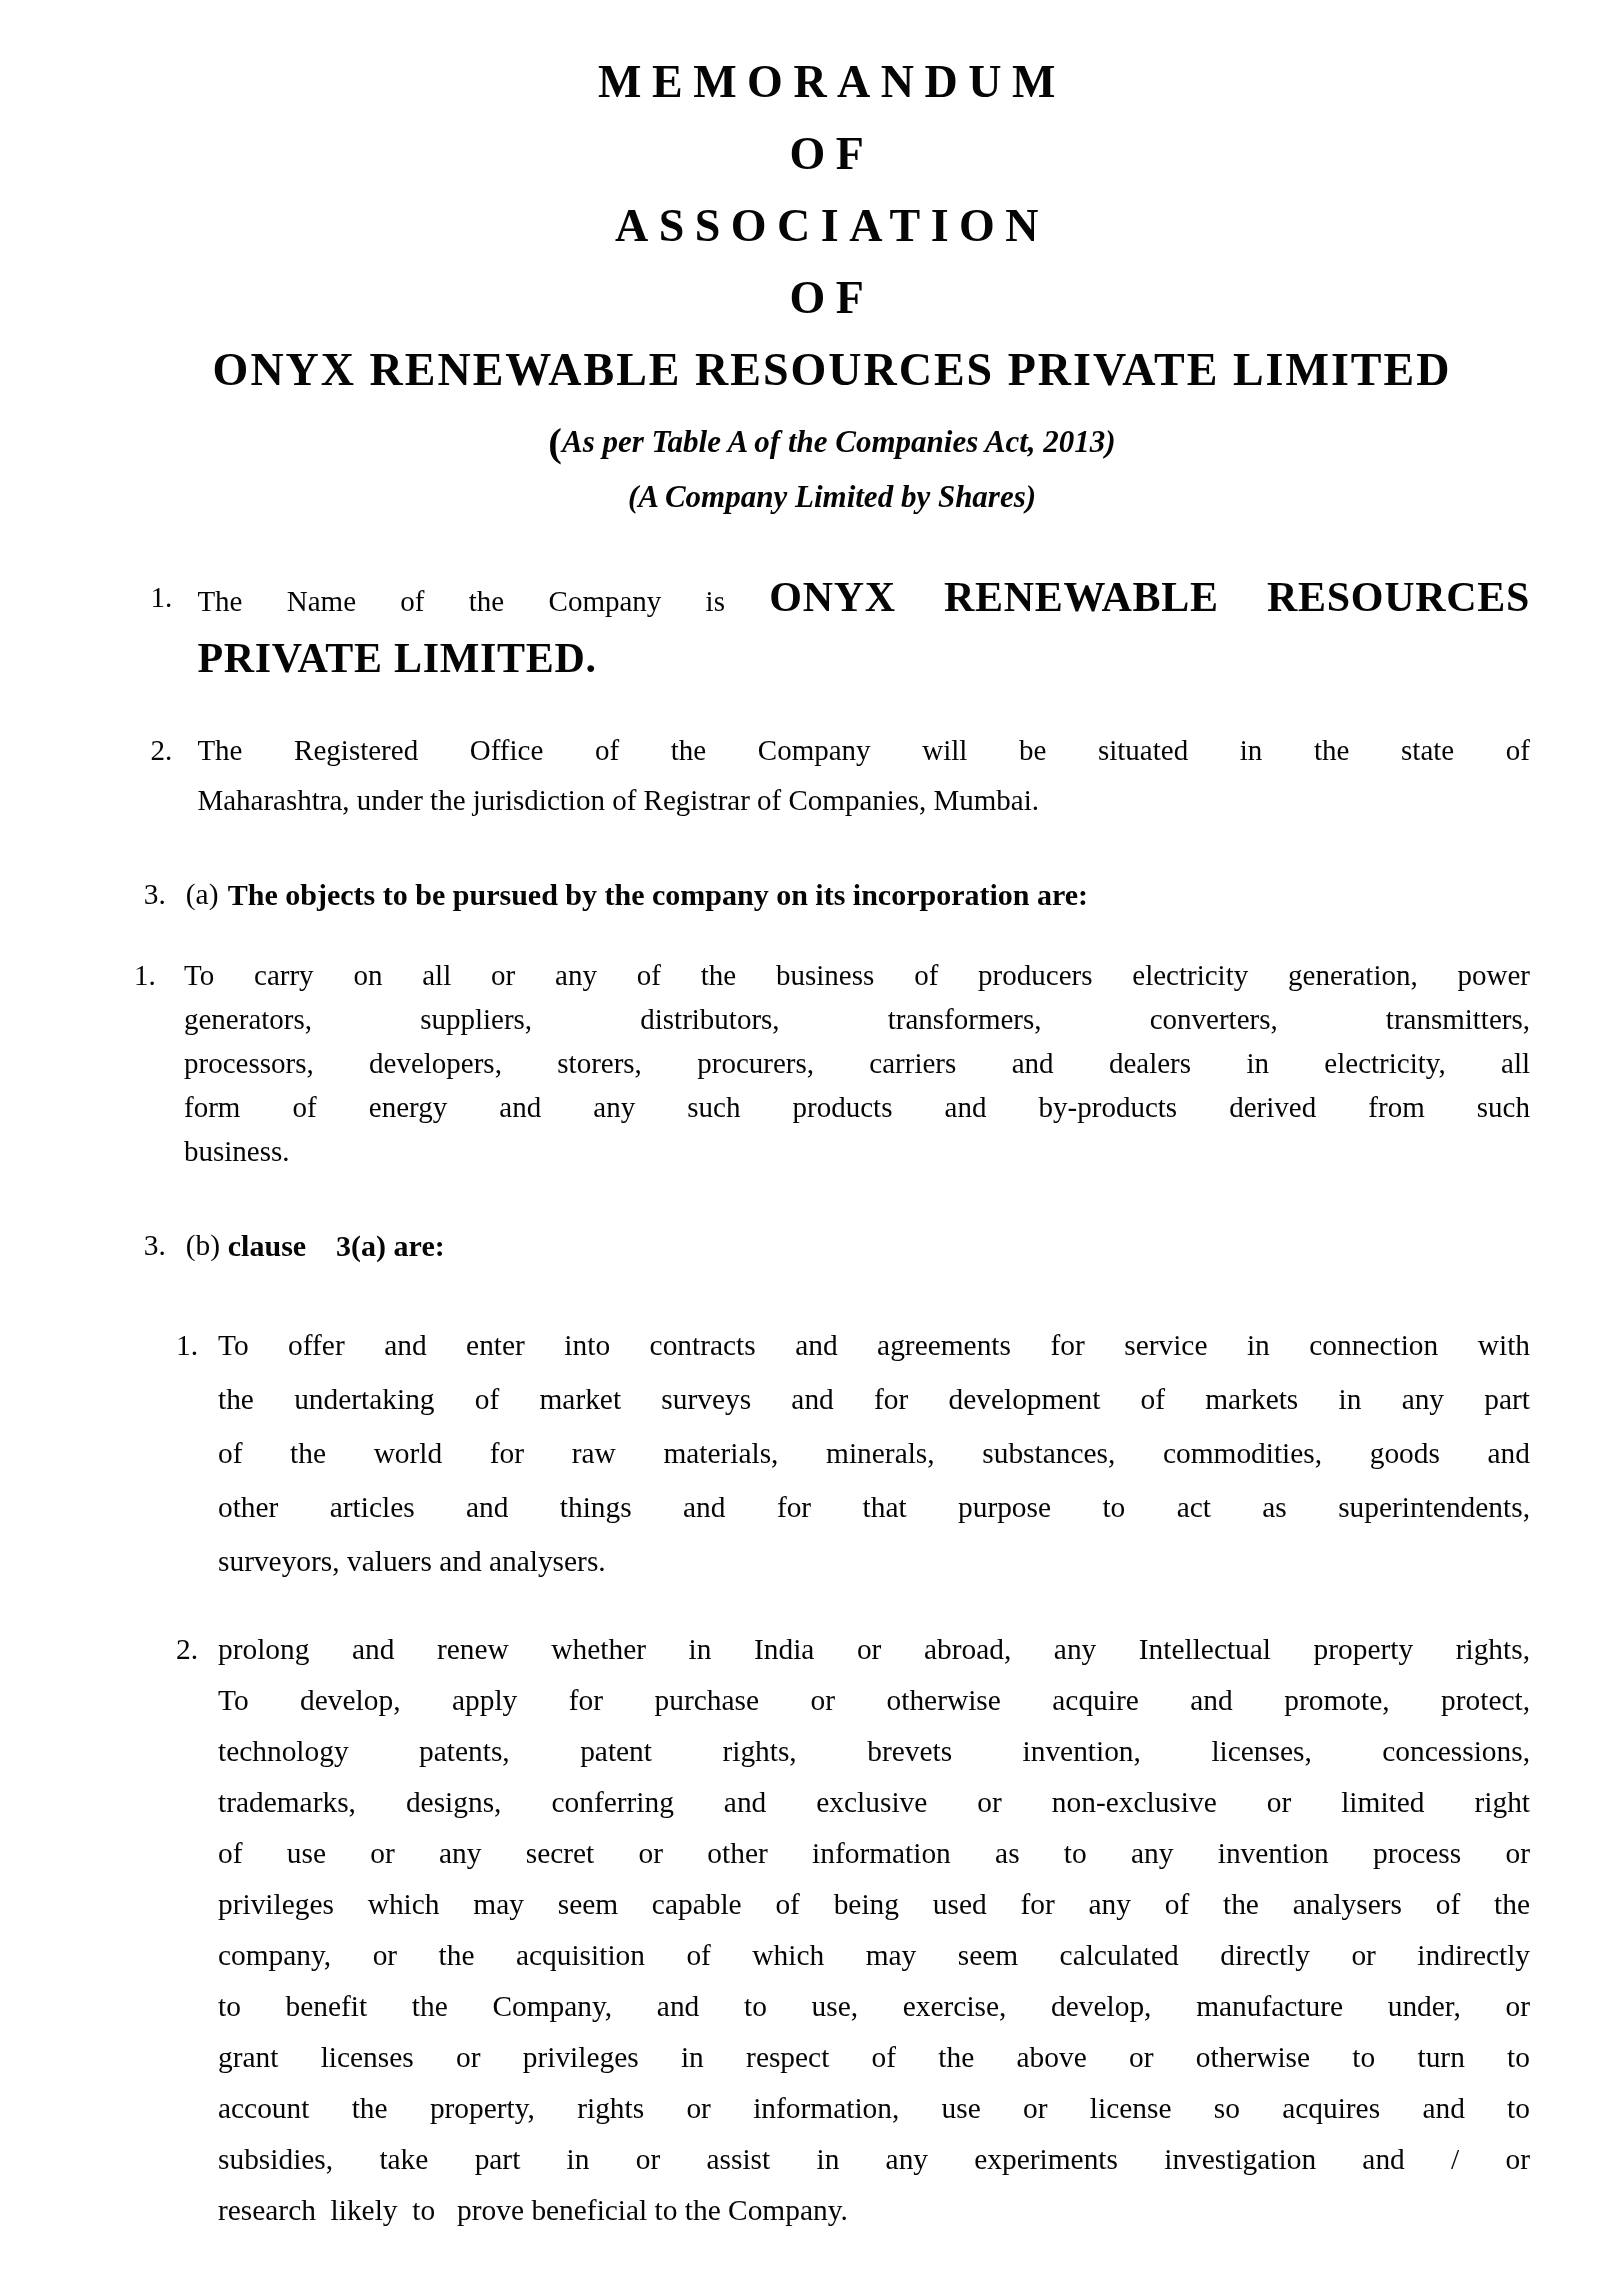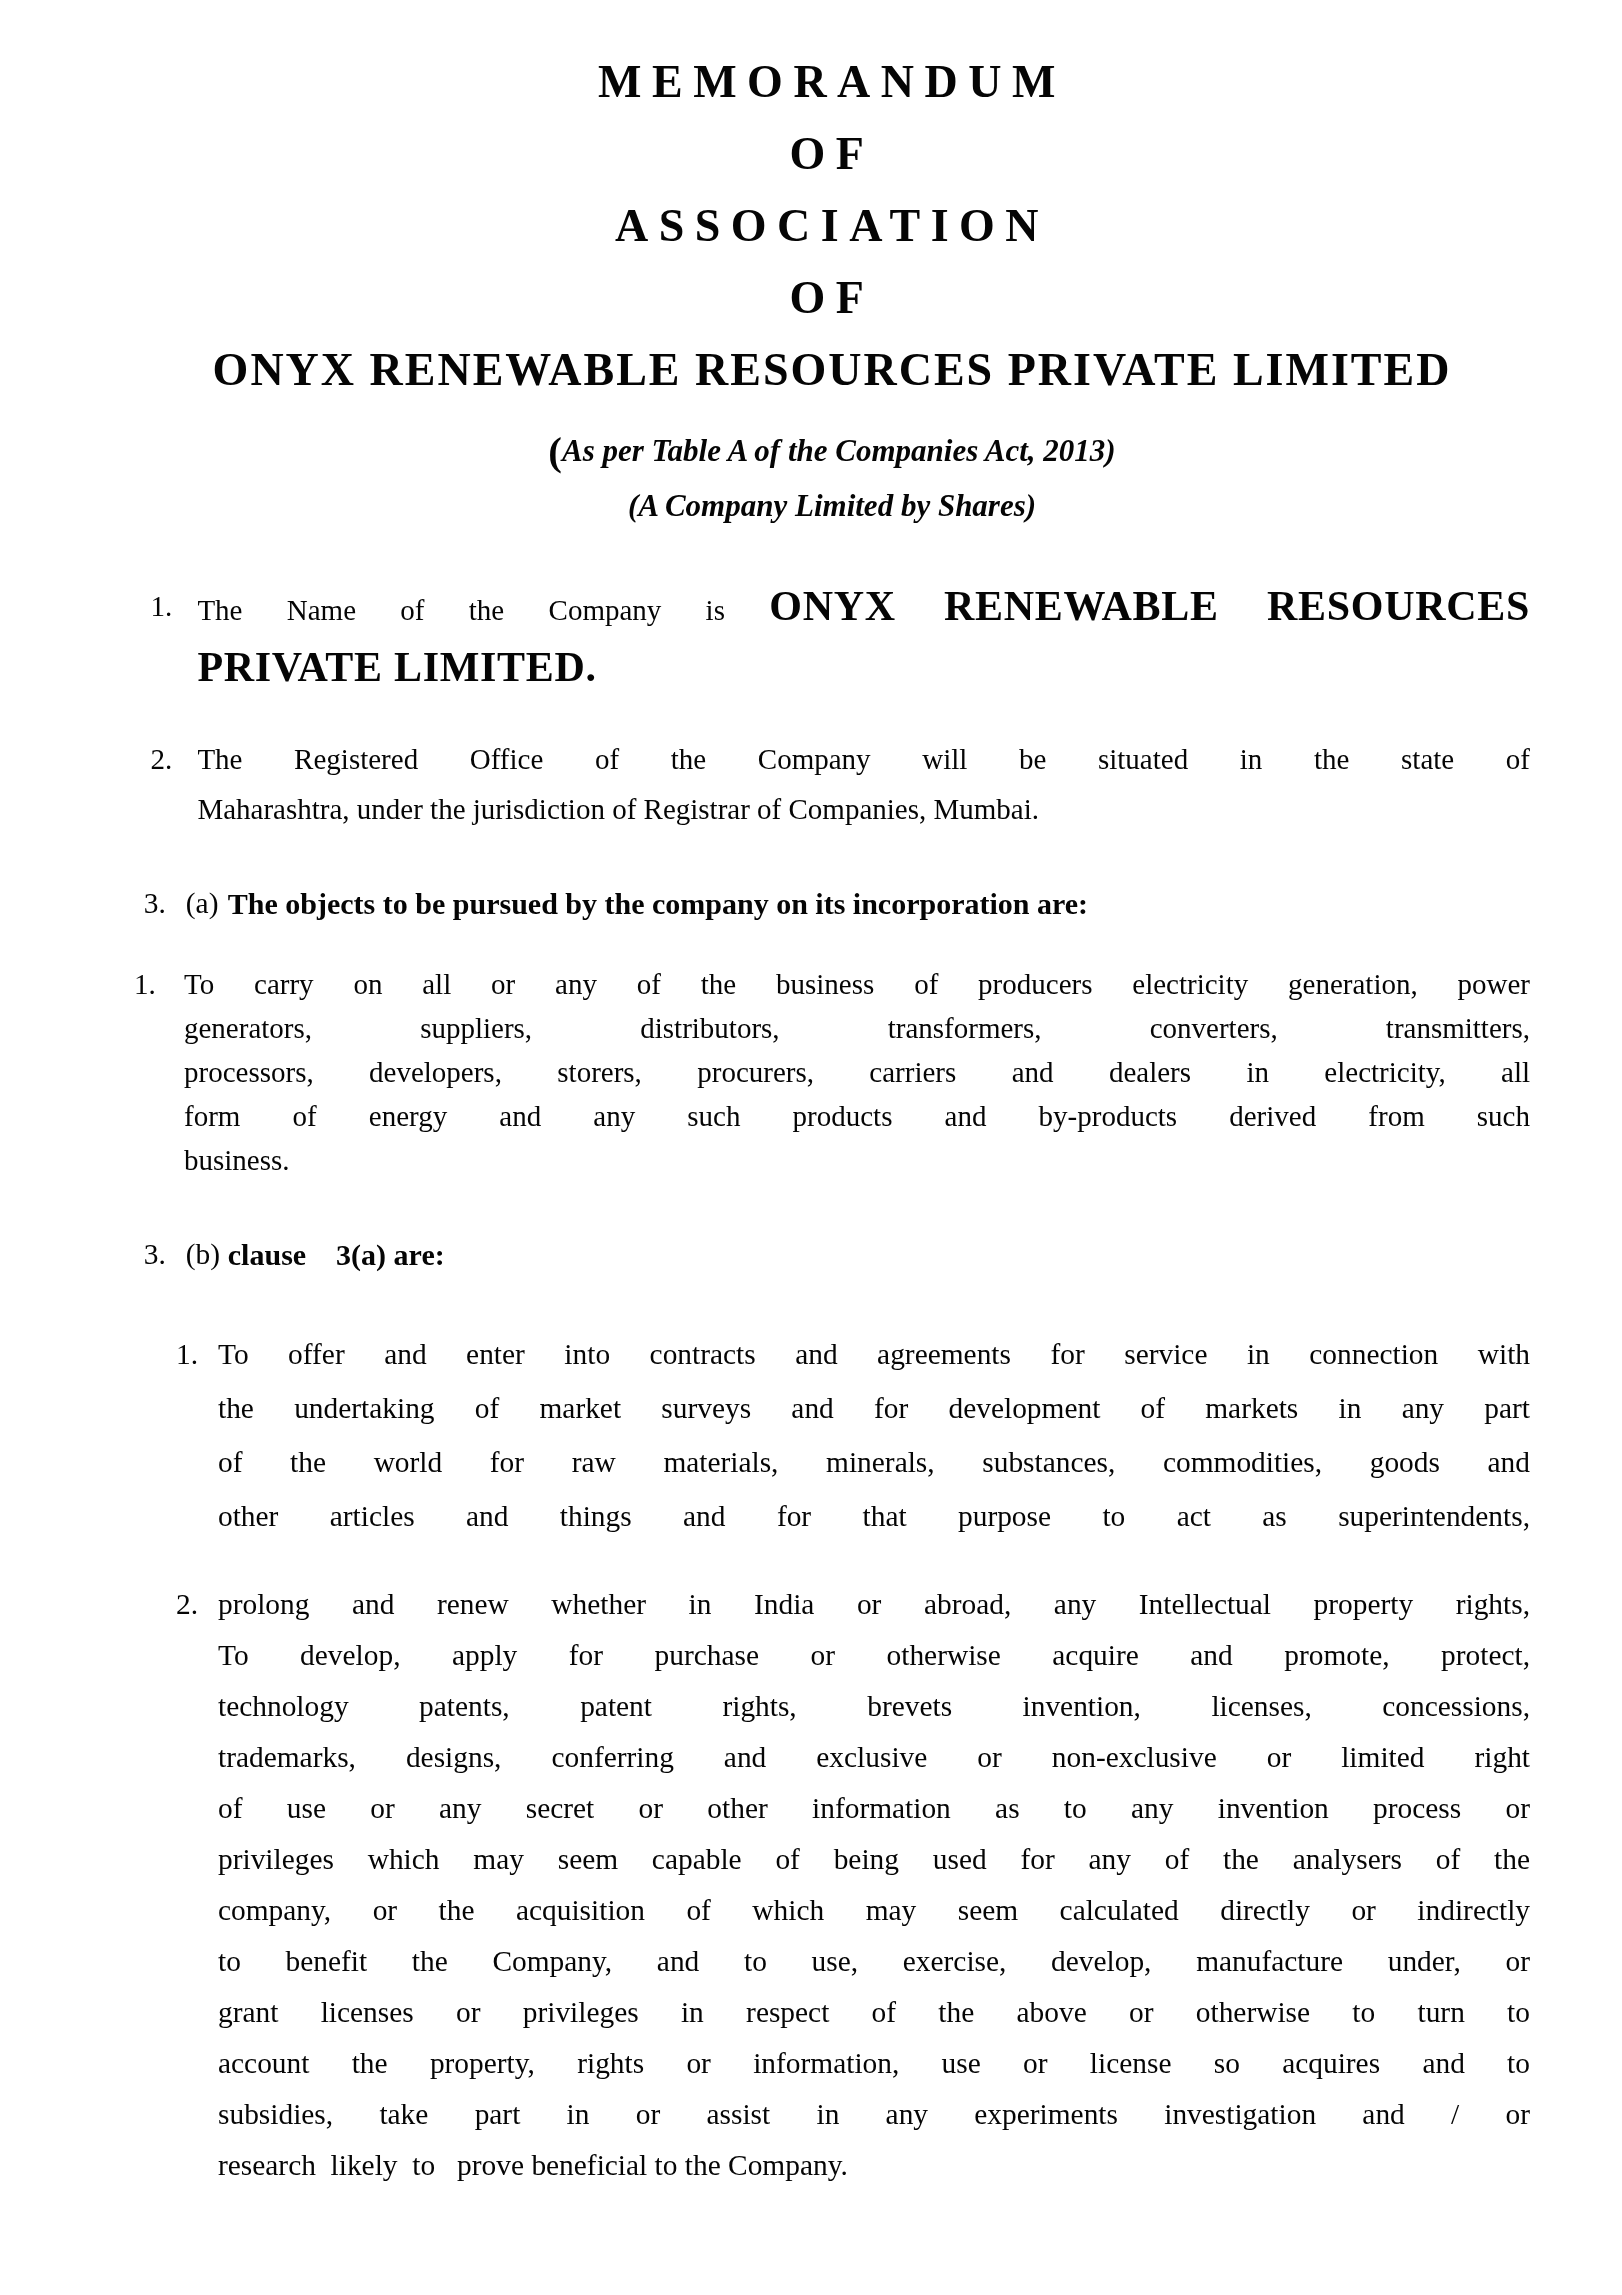--- a/index.html
+++ b/index.html
@@ -31,21 +31,21 @@
     line-height: 1.0;
     letter-spacing: 10.5px;
     margin-bottom: 26px;
     white-space: nowrap;
   }
   .t-name {
     font-size: 46px;
     font-weight: bold;
     line-height: 1.0;
     letter-spacing: 2px;
-    margin-bottom: 38px;
+    margin-bottom: 29px;
     white-space: nowrap;
   }
   .t-sub {
     font-size: 31px;
     font-weight: bold;
     font-style: italic;
     line-height: 1.0;
     margin-bottom: 18.3px;
     white-space: nowrap;
   }
@@ -163,20 +163,21 @@
         </div>
     </div>
 
     <div class="row sub-item sub-item-1">
       <div class="num">1.</div>
       <div class="txt">
           <div class="jline">To offer and enter into contracts and agreements for service in connection with</div>
           <div class="jline">the undertaking of market surveys and for development of markets in any part</div>
           <div class="jline">of the world for raw materials, minerals, substances, commodities, goods and</div>
           <div class="jline">other articles and things and for that purpose to act as superintendents,</div>
+          <div class="lline">surveyors, valuers and analysers.</div>
         </div>
     </div>
 
     <div class="row sub-item sub-item-2">
       <div class="num">2.</div>
       <div class="txt">
           <div class="jline">prolong and renew whether in India or abroad, any Intellectual property rights,</div>
           <div class="jline">To develop, apply for purchase or otherwise acquire and promote, protect,</div>
           <div class="jline">technology patents, patent rights, brevets invention, licenses, concessions,</div>
           <div class="jline">trademarks, designs, conferring and exclusive or non-exclusive or limited right</div>

